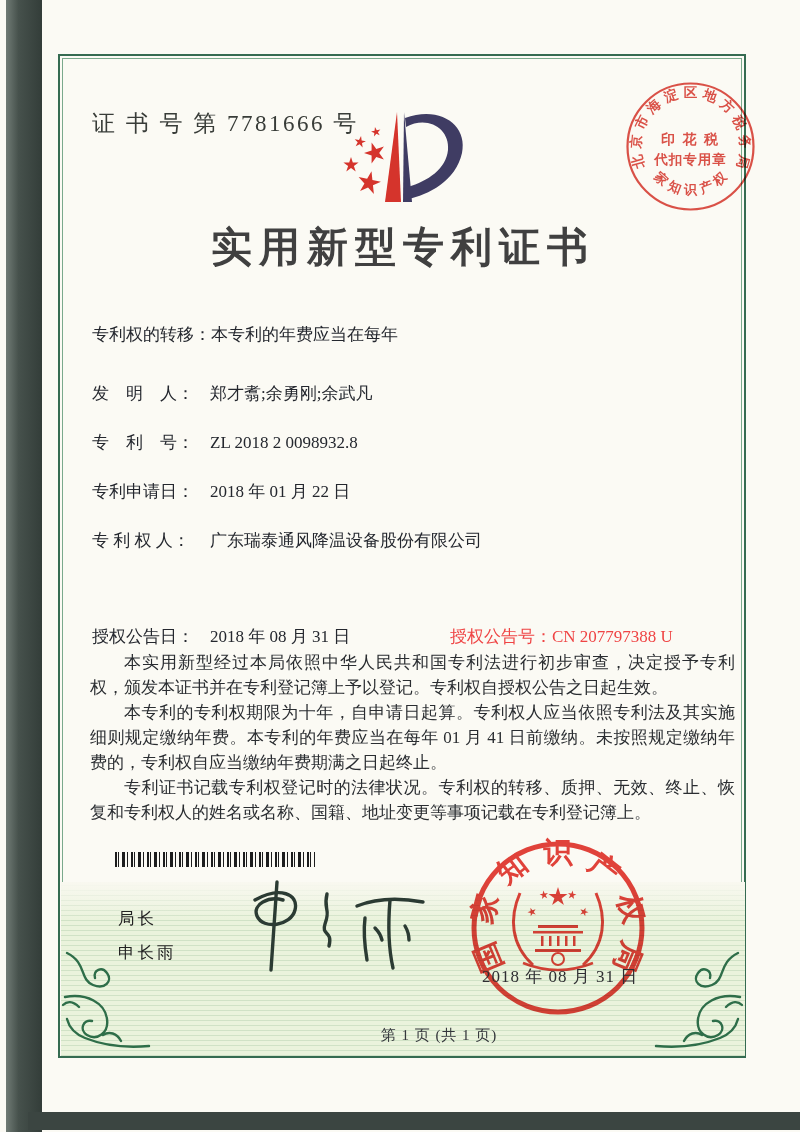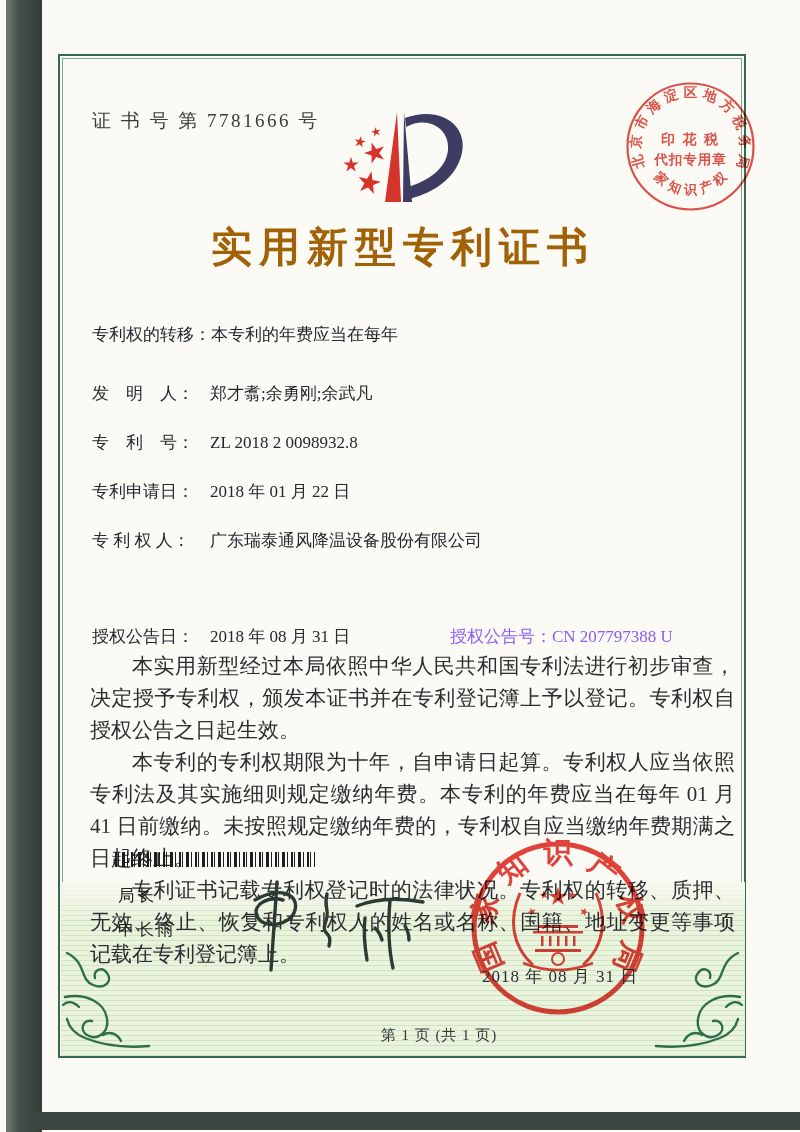--- a/index.html
+++ b/index.html
@@ -16,39 +16,39 @@
   
   .frame-outer{position:absolute;left:58px;top:54px;width:688px;height:1004px;
     border:2px solid #356b51;box-sizing:border-box;}
   .frame-inner{position:absolute;left:2px;top:2px;right:2px;bottom:2px;border:1px solid #7aa98c;}
   
   .green-zone{position:absolute;left:61px;top:882px;width:684px;height:174px;
     background-color:#eaf3dc;
     background-image:
       linear-gradient(180deg,#f9f8f0 0,rgba(249,248,240,0) 38px),
       repeating-linear-gradient(0deg,rgba(104,158,110,.20) 0 1px,rgba(0,0,0,0) 1px 5px);}
-  .cert-no{position:absolute;left:92px;top:108px;font-size:19px;letter-spacing:2.5px;color:#383c38;}
+  .cert-no{position:absolute;left:92px;top:108px;font-size:23px;letter-spacing:2.5px;color:#383c38;}
   .logo{position:absolute;left:328px;top:103px;}
   .title{position:absolute;left:60px;top:220px;width:686px;text-align:center;
-    font-size:41px;font-weight:700;letter-spacing:7px;color:#a16207;}
+    font-size:41px;font-weight:700;letter-spacing:7px;color:#404040;}
   
   .row{position:absolute;left:92px;font-size:17px;color:#24272e;white-space:pre;}
   .row .lbl{display:inline-block;min-width:118px;white-space:pre;}
   .r1{top:323px}.r2{top:382px}.r3{top:431px}.r4{top:480px}
   .r5{top:529px}.r6{top:577px}.r7{top:625px}
-  .grant-no{position:absolute;left:450px;top:625px;font-size:17px;color:#8b5cf6;white-space:pre;}
+  .grant-no{position:absolute;left:450px;top:625px;font-size:17px;color:#ef4444;white-space:pre;}
   
   .body-text{position:absolute;left:90px;top:650px;width:645px;}
-  .body-text p{margin:0;text-indent:2em;font-size:21px;line-height:32px;
+  .body-text p{margin:0;text-indent:2em;font-size:17px;line-height:25px;
     text-align:justify;color:#2a2d31;}
   .barcode{position:absolute;left:115px;top:852px;width:200px;height:15px;
     background:repeating-linear-gradient(90deg,
       #1d1d1d 0 2px,transparent 2px 3px,#1d1d1d 3px 4px,transparent 4px 7px,
       #1d1d1d 7px 10px,transparent 10px 12px,#1d1d1d 12px 13px,transparent 13px 16px);}
-  .director{position:absolute;left:118px;top:885px;font-size:16.5px;letter-spacing:3px;color:#222;}
+  .director{position:absolute;left:118px;top:908px;font-size:16.5px;letter-spacing:3px;color:#222;}
   .director div{margin-bottom:12px;}
   .signature{position:absolute;left:225px;top:872px;}
   .seal{position:absolute;left:463px;top:833px;opacity:.92;mix-blend-mode:multiply;}
   .seal-date{position:absolute;left:470px;top:965px;width:180px;text-align:center;
     font-size:17px;letter-spacing:1px;color:#2e2e32;z-index:6;}
   .tax-stamp{position:absolute;left:618px;top:74px;opacity:.88;mix-blend-mode:multiply;z-index:5;}
   .flourish{position:absolute;z-index:2;}
   .fl-right{left:648px;top:945px;}
   .fl-left{left:62px;top:945px;}
   .footer{position:absolute;left:60px;top:1026px;width:758px;text-align:center;

